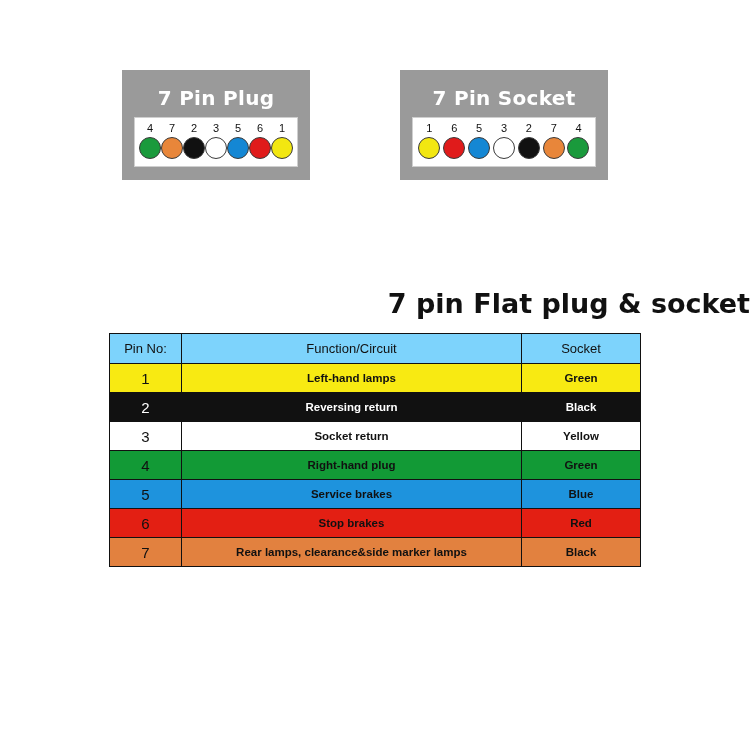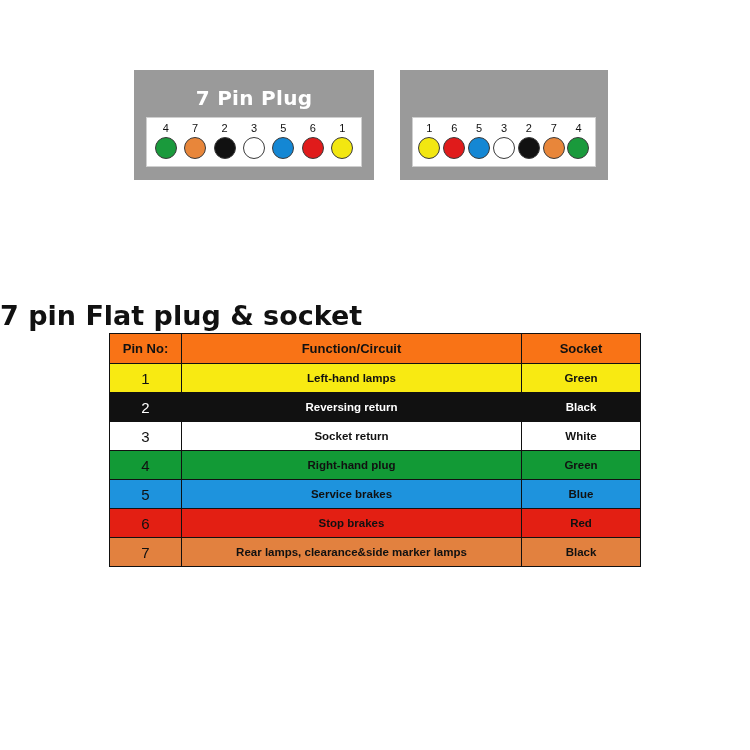--- a/index.html
+++ b/index.html
@@ -22,23 +22,23 @@
     left: 0;
     width: 750px;
     height: 120px;
   }
   .connector {
     position: absolute;
     background: #9a9a9a;
     box-sizing: border-box;
   }
   #plug-connector {
-    left: 134px;
+    left: 122px;
     top: 0;
-    width: 240px;
+    width: 188px;
     height: 110px;
   }
   #socket-connector {
     left: 400px;
     top: 0;
     width: 208px;
     height: 110px;
   }
   .connector-title {
     color: #ffffff;
@@ -85,49 +85,48 @@
     border: 1px solid #3a3a3a;
     box-sizing: border-box;
   }
 
   
   #main-heading {
     position: absolute;
     top: 288px;
     left: 0;
     width: 750px;
-    text-align: left;
+    text-align: right;
     font-size: 27px;
     font-weight: bold;
     color: #111111;
     font-family: "DejaVu Sans", sans-serif;
-    margin-top: 12px;
   }
 
   
   #pin-table {
     position: absolute;
     top: 333px;
     left: 109px;
     width: 531px;
     border-collapse: collapse;
     table-layout: fixed;
     font-family: "Liberation Sans", sans-serif;
   }
   #pin-table th, #pin-table td {
     border: 1px solid #111111;
     padding: 0;
     height: 28px;
     text-align: center;
     vertical-align: middle;
   }
   #pin-table thead th {
-    background: #f97316;
+    background: #7dd3fc;
     font-size: 13px;
-    font-weight: bold;
+    font-weight: normal;
     color: #111111;
     height: 29px;
   }
   .col-pin { width: 72px; }
   .col-fn  { width: 340px; }
   .col-col { width: 119px; }
 
   td.pin-cell {
     font-size: 15px;
   }
@@ -160,20 +159,21 @@
           <div class="dot" style="background: rgb(17, 17, 17);"></div>
           <div class="dot" style="background: rgb(255, 255, 255);"></div>
           <div class="dot" style="background: rgb(20, 135, 212);"></div>
           <div class="dot" style="background: rgb(224, 27, 27);"></div>
           <div class="dot" style="background: rgb(242, 231, 17);"></div>
         </div>
     </div>
   </div>
 
   <div class="connector" id="socket-connector">
+    <div class="connector-title">7 Pin Socket</div>
     <div class="pin-strip">
       <div class="pin-numbers">
           <span>1</span>
           <span>6</span>
           <span>5</span>
           <span>3</span>
           <span>2</span>
           <span>7</span>
           <span>4</span>
         </div>
@@ -213,21 +213,21 @@
         <td class="color-cell">Green</td>
       </tr>
       <tr style="background: rgb(17, 17, 17); color: rgb(255, 255, 255);">
         <td class="pin-cell">2</td>
         <td class="fn-cell">Reversing return</td>
         <td class="color-cell">Black</td>
       </tr>
       <tr style="background: rgb(255, 255, 255); color: rgb(17, 17, 17);">
         <td class="pin-cell">3</td>
         <td class="fn-cell">Socket return</td>
-        <td class="color-cell">White</td>
+        <td class="color-cell">Yellow</td>
       </tr>
       <tr style="background: rgb(18, 154, 54); color: rgb(17, 17, 17);">
         <td class="pin-cell">4</td>
         <td class="fn-cell">Right-hand plug</td>
         <td class="color-cell">Green</td>
       </tr>
       <tr style="background: rgb(30, 147, 221); color: rgb(17, 17, 17);">
         <td class="pin-cell">5</td>
         <td class="fn-cell">Service brakes</td>
         <td class="color-cell">Blue</td>

